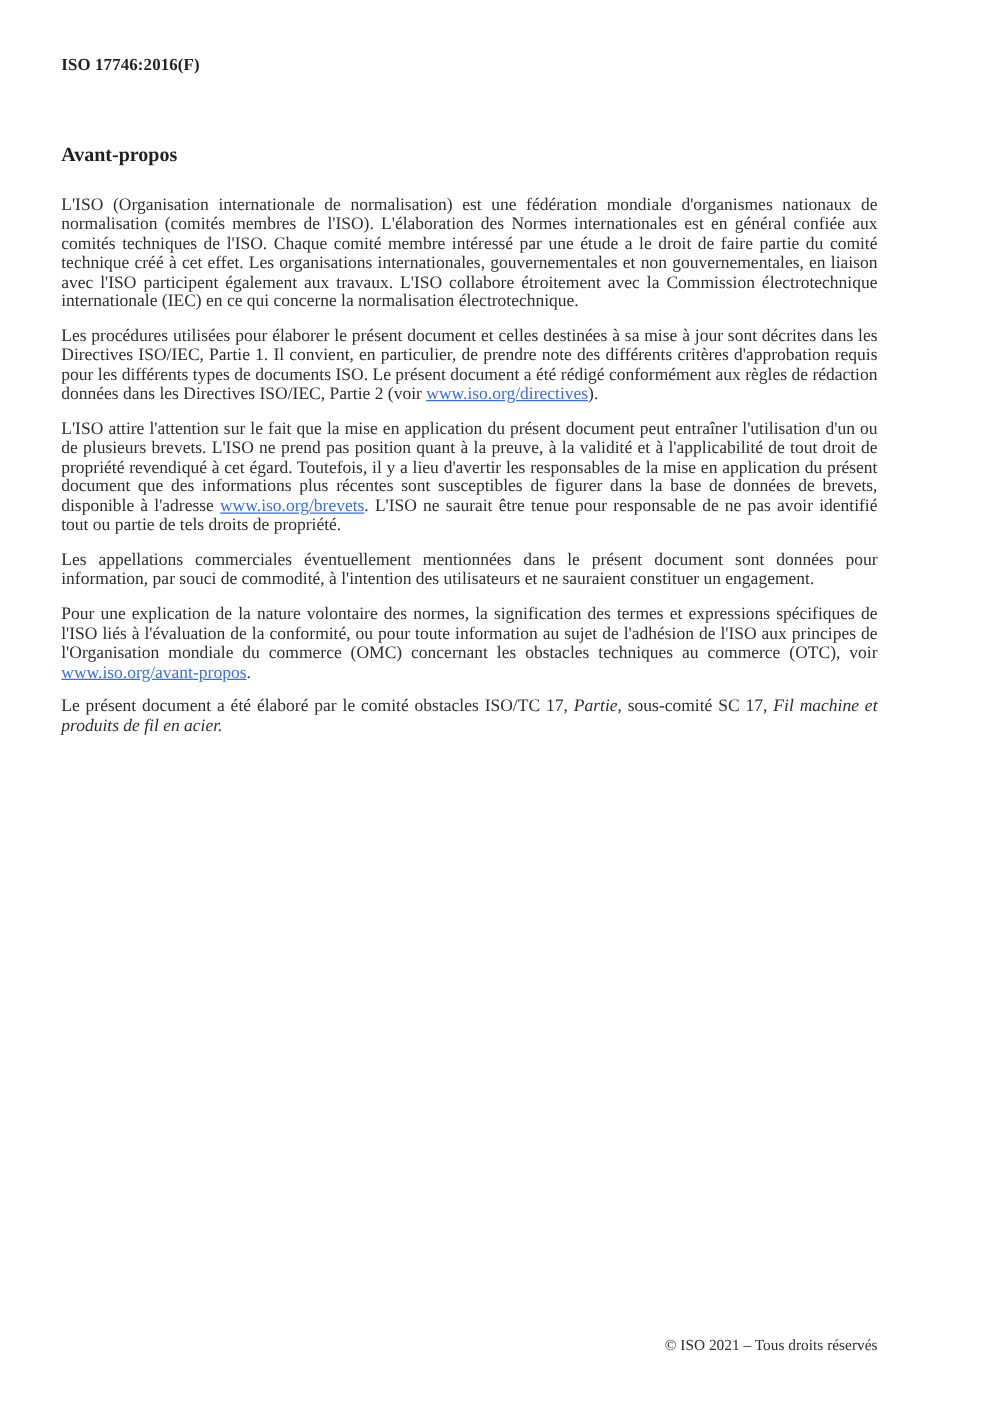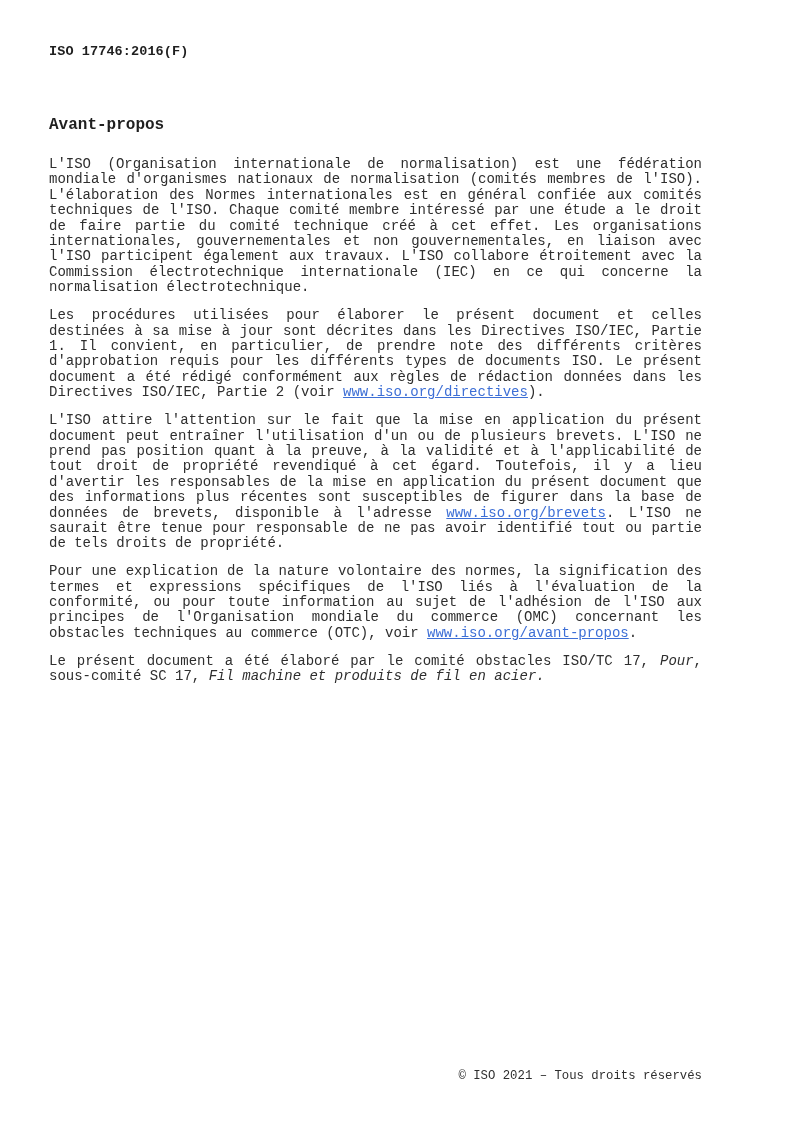--- a/index.html
+++ b/index.html
@@ -5,21 +5,21 @@
   html, body {
     margin: 0;
     padding: 0;
     background: #ffffff;
   }
   .page {
     position: relative;
     width: 793px;
     height: 1092px;
     background: #ffffff;
-    font-family: Liberation Mono, monospace;
+    font-family: Liberation Serif, serif;
     color: #2e2e2e;
     overflow: hidden;
   }
   .doc-ref {
     position: absolute;
     left: 49px;
     top: 44px;
     font-size: 13.5px;
     font-weight: bold;
     color: #1f1f1f;
@@ -78,21 +78,22 @@
 <div class="page">
 
   <div class="doc-ref">ISO 17746:2016(F)</div>
 
   <h1 class="foreword-heading">Avant-propos</h1>
 
   <div class="content">
       <p><span>L'ISO (Organisation internationale de normalisation) est une fédération mondiale d'organismes nationaux de normalisation (comités membres de l'ISO). L'élaboration des Normes internationales est en général confiée aux comités techniques de l'ISO. Chaque comité membre intéressé par une étude a le droit de faire partie du comité technique créé à cet effet. Les organisations internationales, gouvernementales et non gouvernementales, en liaison avec l'ISO participent également aux travaux. L'ISO collabore étroitement avec la Commission électrotechnique internationale (IEC) en ce qui concerne la normalisation électrotechnique.</span></p>
       <p><span>Les procédures utilisées pour élaborer le présent document et celles destinées à sa mise à jour sont décrites dans les Directives ISO/IEC, Partie 1. Il convient, en particulier, de prendre note des différents critères d'approbation requis pour les différents types de documents ISO. Le présent document a été rédigé conformément aux règles de rédaction données dans les Directives ISO/IEC, Partie 2 (voir </span><a class="link" href="#">www.iso.org/directives</a><span>).</span></p>
       <p><span>L'ISO attire l'attention sur le fait que la mise en application du présent document peut entraîner l'utilisation d'un ou de plusieurs brevets. L'ISO ne prend pas position quant à la preuve, à la validité et à l'applicabilité de tout droit de propriété revendiqué à cet égard. Toutefois, il y a lieu d'avertir les responsables de la mise en application du présent document que des informations plus récentes sont susceptibles de figurer dans la base de données de brevets, disponible à l'adresse </span><a class="link" href="#">www.iso.org/brevets</a><span>. L'ISO ne saurait être tenue pour responsable de ne pas avoir identifié tout ou partie de tels droits de propriété.</span></p>
+      <p><span>Les appellations commerciales éventuellement mentionnées dans le présent document sont données pour information, par souci de commodité, à l'intention des utilisateurs et ne sauraient constituer un engagement.</span></p>
       <p><span>Pour une explication de la nature volontaire des normes, la signification des termes et expressions spécifiques de l'ISO liés à l'évaluation de la conformité, ou pour toute information au sujet de l'adhésion de l'ISO aux principes de l'Organisation mondiale du commerce (OMC) concernant les obstacles techniques au commerce (OTC), voir </span><a class="link" href="#">www.iso.org/avant-propos</a><span>.</span></p>
-      <p><span>Le présent document a été élaboré par le comité obstacles ISO/TC 17, </span><span class="italic">Pour</span><span>, sous-comité SC 17, </span><span class="italic">Fil machine et produits de fil en acier.</span></p>
+      <p><span>Le présent document a été élaboré par le comité obstacles ISO/TC 17, </span><span class="italic">Partie</span><span>, sous-comité SC 17, </span><span class="italic">Fil machine et produits de fil en acier.</span></p>
     </div>
 
   <div class="footer-page-num">iv</div>
 
   <div class="footer-copyright">© ISO 2021 – Tous droits réservés</div>
 
 </div>
 
 </body></html>

